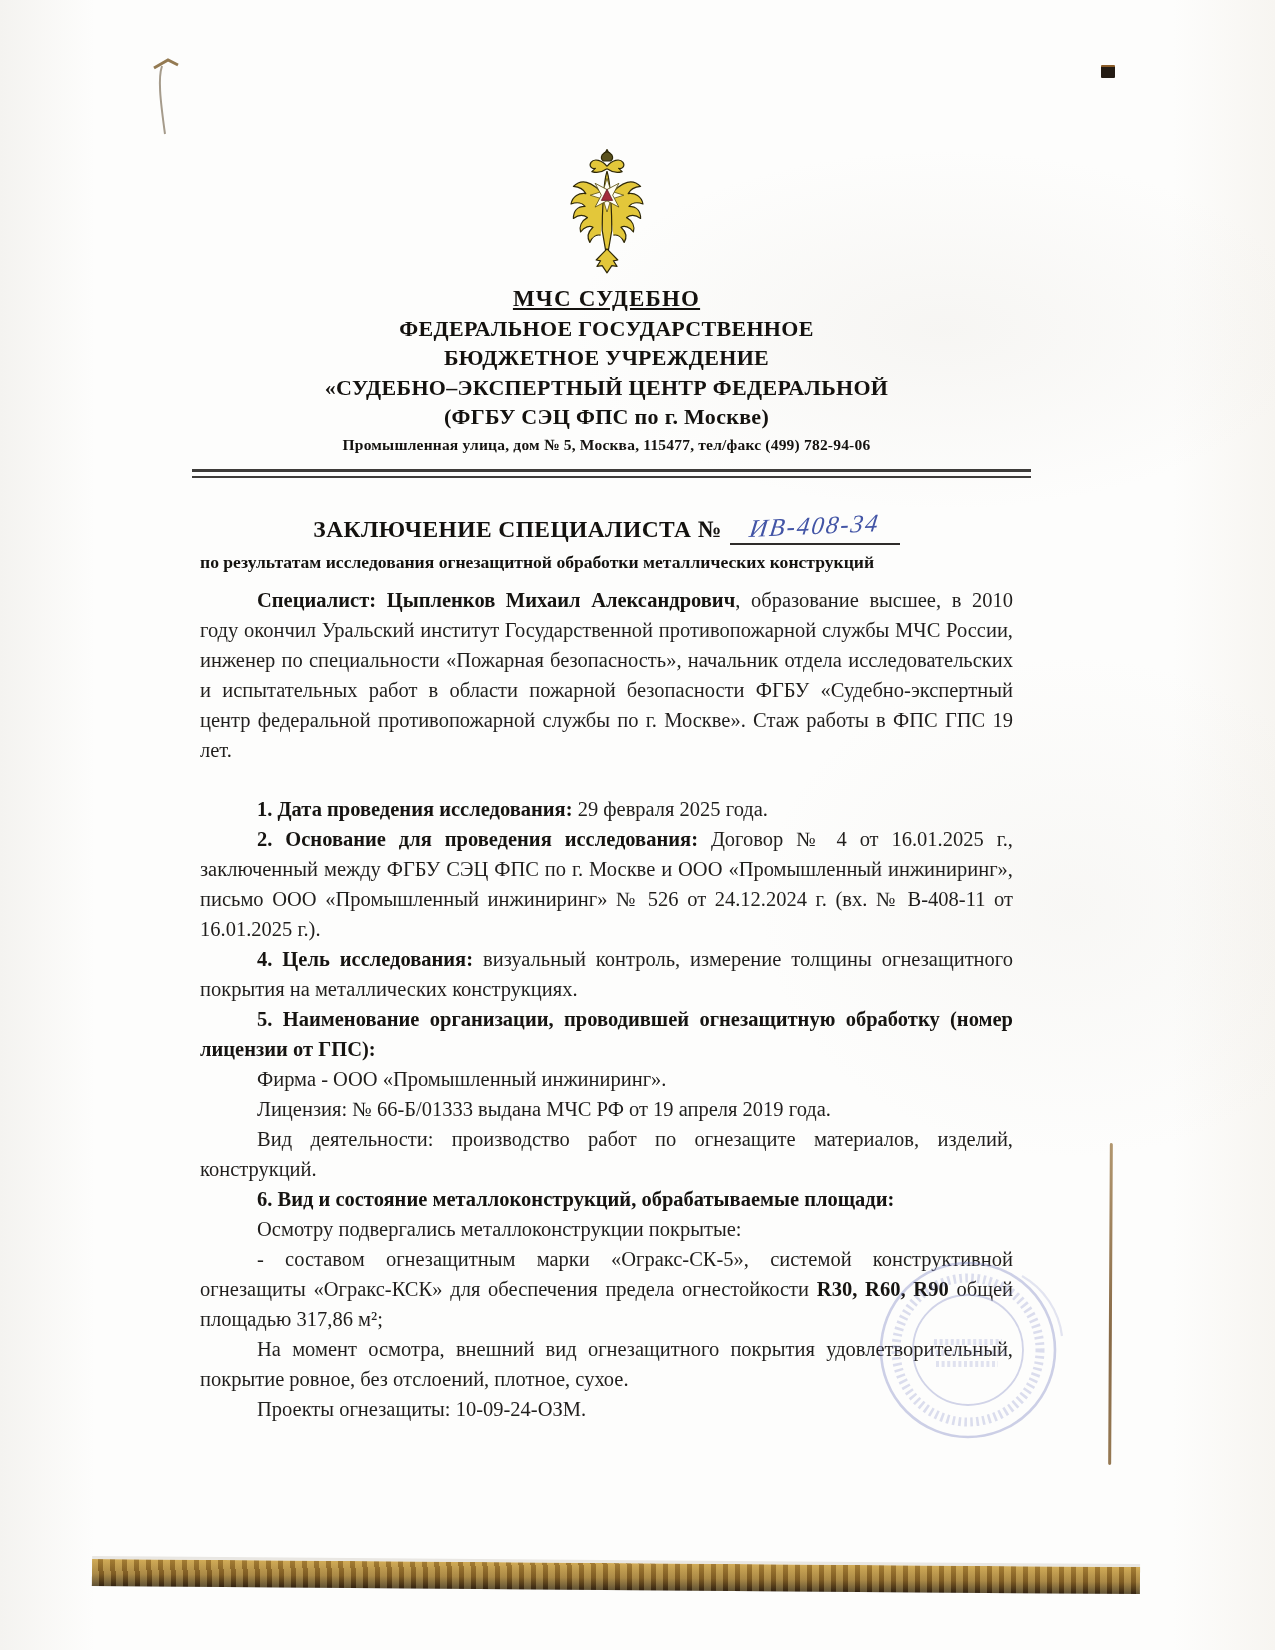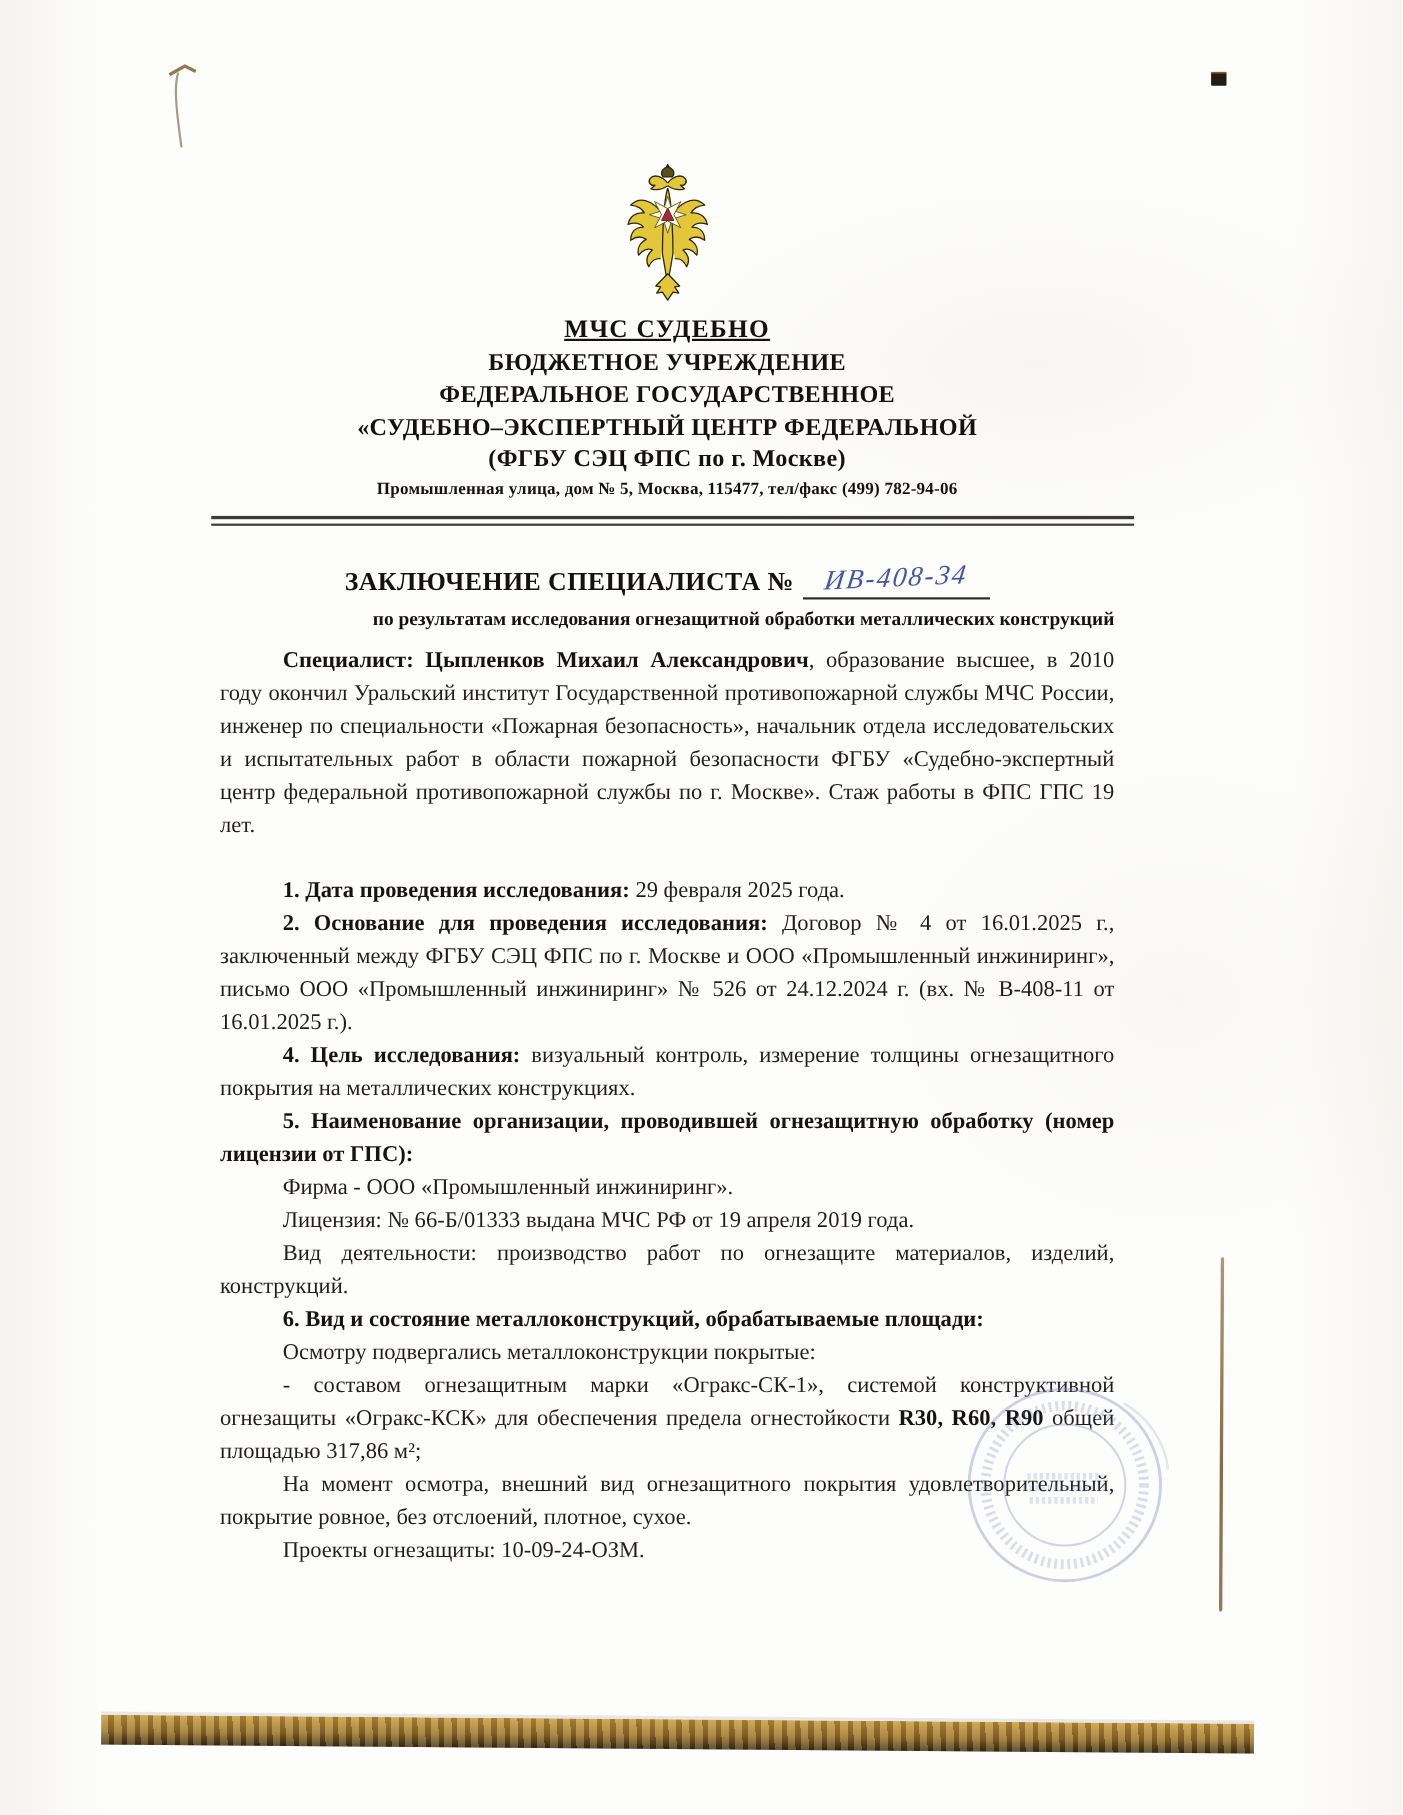--- a/index.html
+++ b/index.html
@@ -23,21 +23,21 @@
   .org-line-first{font-size:23px;text-decoration:underline;letter-spacing:1.2px;}
   .address{text-align:center;font-weight:bold;font-size:15.5px;margin-top:4px;letter-spacing:.2px;color:#14120f;}
   .double-rule{margin:15px -18px 0 -8px;height:4px;border-top:3px solid #3e3c3a;border-bottom:2px solid #3e3c3a;}
   .title-row{margin-top:37px;text-align:center;font-weight:bold;font-size:23.5px;letter-spacing:.4px;color:#14120f;white-space:nowrap;}
   .number-blank{display:inline-block;min-width:170px;border-bottom:2px solid #2e2c2a;margin-left:8px;text-align:center;}
   .handwritten{
     display:inline-block;font-style:italic;font-weight:normal;
     font-size:25px;letter-spacing:2px;color:#4355a6;
     transform:rotate(-2.5deg) skewX(-10deg) translateY(-3px);
   }
-  .subtitle{text-align:right;font-weight:bold;font-size:17.6px;margin-top:7px;color:#14120f;}
+  .subtitle{text-align:left;font-weight:bold;font-size:17.6px;margin-top:7px;color:#14120f;}
   p.body{font-size:20.5px;line-height:30px;text-align:justify;text-indent:57px;margin:0;}
   p.first{margin-top:12px;}
   p.gap-top{margin-top:29px;}
   p.body b{font-weight:bold;color:#161411;}
   .stamp{position:absolute;left:872px;top:1246px;width:196px;height:208px;opacity:.72;filter:blur(.5px);}
   .pen-mark{position:absolute;left:148px;top:54px;width:62px;height:92px;opacity:.8;}
   .clip{position:absolute;left:1101px;top:65px;width:14px;height:11px;background:#241c14;border-top:2px solid #8a5c28;border-radius:1px;}
   .edge-line{
     position:absolute;left:1109px;top:1143px;width:3px;height:322px;border-radius:2px;
     background:linear-gradient(180deg,#a98b5f,#7b5a33 60%,#8a6a40);transform:rotate(.3deg);opacity:.9;
@@ -70,22 +70,22 @@
         </g>
         <g stroke="#5c500f" stroke-width="2">
           <path d="M100,76 L110,108 L142,118 L110,128 L100,160 L90,128 L58,118 L90,108 Z" fill="#fffdf2"></path>
           <path d="M100,76 L110,108 L142,118 L110,128 L100,160 L90,128 L58,118 L90,108 Z" fill="#fffdf2" transform="rotate(45 100 118)"></path>
         </g>
         <path d="M100,103 L114,131 L86,131 Z" fill="#a32c3c" stroke="#5a1620" stroke-width="2"></path>
       </svg>
 
       <div class="org">
         <div class="org-line org-line-first">МЧС СУДЕБНО</div>
+        <div class="org-line">ФЕДЕРАЛЬНОЕ ГОСУДАРСТВЕННОЕ</div>
         <div class="org-line">БЮДЖЕТНОЕ УЧРЕЖДЕНИЕ</div>
-        <div class="org-line">ФЕДЕРАЛЬНОЕ ГОСУДАРСТВЕННОЕ</div>
         <div class="org-line">«СУДЕБНО–ЭКСПЕРТНЫЙ ЦЕНТР ФЕДЕРАЛЬНОЙ</div>
         <div class="org-line">(ФГБУ СЭЦ ФПС по г. Москве)</div>
       </div>
       <div class="address">Промышленная улица, дом № 5, Москва, 115477, тел/факс (499) 782-94-06</div>
 
       <div class="double-rule"></div>
 
       <div class="title-row"><span class="title-label">ЗАКЛЮЧЕНИЕ СПЕЦИАЛИСТА №</span><span class="number-blank"><span class="handwritten">ИВ-408-34</span></span></div>
       <div class="subtitle">по результатам исследования огнезащитной обработки металлических конструкций</div>
 
@@ -98,21 +98,21 @@
 
       <p class="body"><b>4. Цель исследования:</b><span> визуальный контроль, измерение толщины огнезащитного покрытия на металлических конструкциях.</span></p>
 
       <p class="body"><b>5. Наименование организации, проводившей огнезащитную обработку (номер лицензии от ГПС):</b></p>
       <p class="body">Фирма - ООО «Промышленный инжиниринг».</p>
       <p class="body">Лицензия: № 66-Б/01333 выдана МЧС РФ от 19 апреля 2019 года.</p>
       <p class="body">Вид деятельности: производство работ по огнезащите материалов, изделий, конструкций.</p>
 
       <p class="body"><b>6. Вид и состояние металлоконструкций, обрабатываемые площади:</b></p>
       <p class="body">Осмотру подвергались металлоконструкции покрытые:</p>
-      <p class="body"><span>- составом огнезащитным марки «Огракс-СК-1», системой конструктивной огнезащиты «Огракс-КСК»  для обеспечения предела огнестойкости </span><b>R30, R60, R90</b><span> общей площадью 317,86 м²;</span></p>
+      <p class="body"><span>- составом огнезащитным марки «Огракс-СК-5», системой конструктивной огнезащиты «Огракс-КСК»  для обеспечения предела огнестойкости </span><b>R30, R60, R90</b><span> общей площадью 317,86 м²;</span></p>
       <p class="body">На момент осмотра, внешний вид огнезащитного покрытия удовлетворительный, покрытие ровное, без отслоений, плотное, сухое.</p>
       <p class="body">Проекты огнезащиты:  10-09-24-ОЗМ.</p>
 
     </div>
   </div>
 
   <svg class="stamp" viewBox="0 0 196 208" aria-hidden="true">
     <g stroke="#8289c4" fill="none">
       <circle cx="96" cy="104" r="87" stroke-width="2.6" opacity=".55"></circle>
       <circle cx="96" cy="104" r="55" stroke-width="1.8" opacity=".5"></circle>

